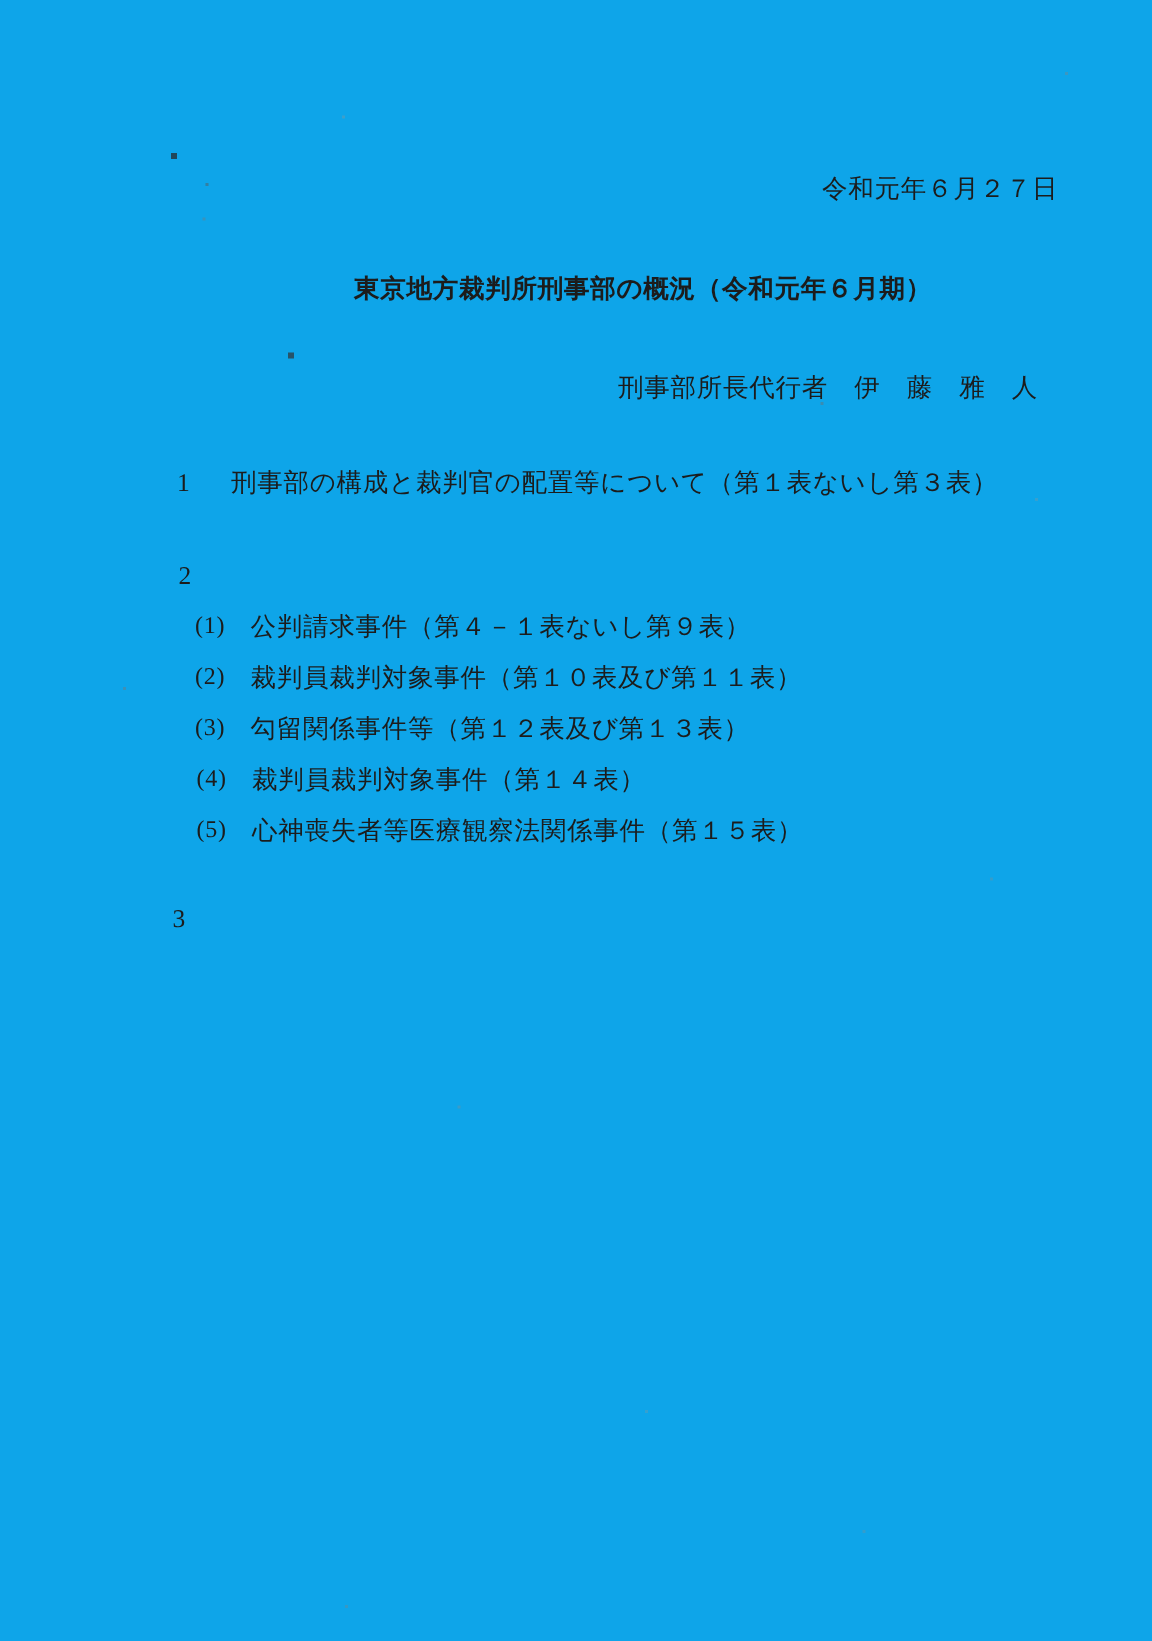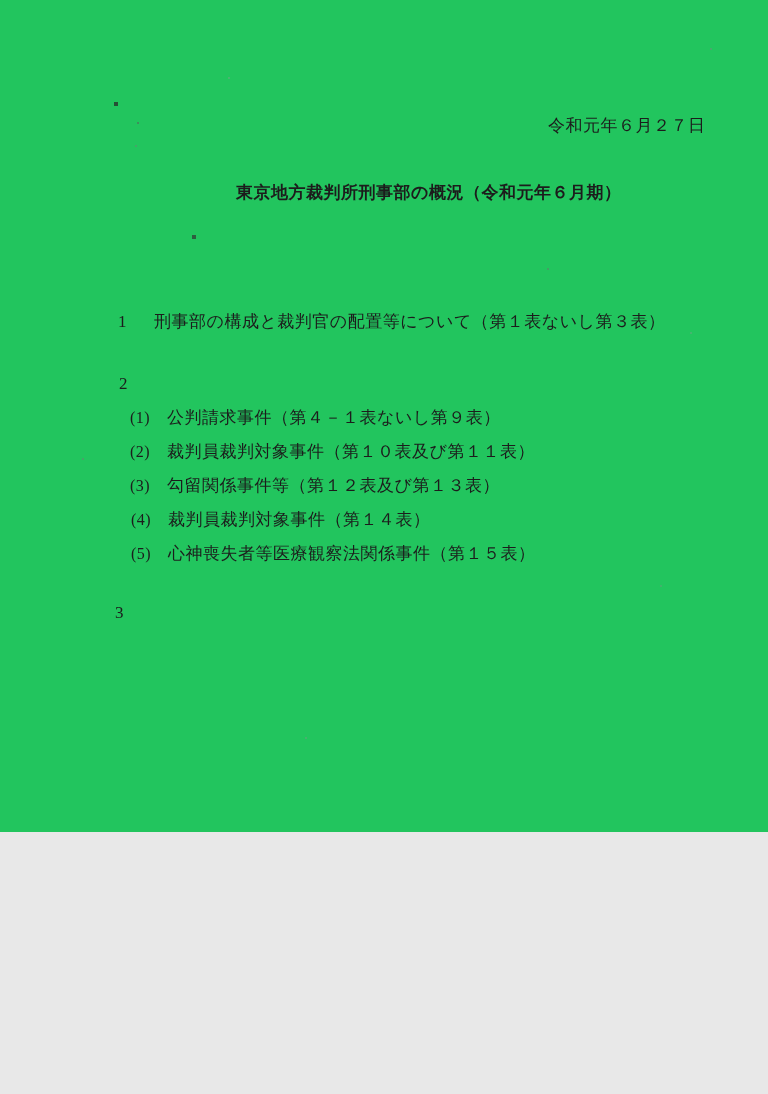--- a/index.html
+++ b/index.html
@@ -3,23 +3,23 @@
 <meta charset="utf-8">
 <style>
   html, body {
     margin: 0;
     padding: 0;
     background: #e8e8e8;
   }
   .page {
     position: relative;
     width: 768px;
-    height: 832px;
+    height: 1094px;
     margin: 0 auto;
-    background: #22c55e;
+    background: #0ea5e9;
     overflow: hidden;
     font-family: "Liberation Serif", "DejaVu Serif", serif;
     color: #1c1c1c;
   }
   .line {
     position: absolute;
     font-size: 17px;
     line-height: 26px;
     letter-spacing: 0.5px;
     white-space: nowrap;
@@ -87,20 +87,21 @@
 <body>
 
 <div class="page">
 
   <div class="scan-noise"></div>
 
   <div class="line date-line">令和元年６月２７日</div>
 
   <div class="line title-line">東京地方裁判所刑事部の概況（令和元年６月期）</div>
 
+  <div class="line author-line">刑事部所長代行者　伊　藤　雅　人</div>
 
   <div class="section sec-1">
     <span class="num">1</span>
     <span class="txt">刑事部の構成と裁判官の配置等について（第１表ないし第３表）</span>
   </div>
 
   <div class="section sec-2">
     <span class="num">2</span>
   </div>
 

